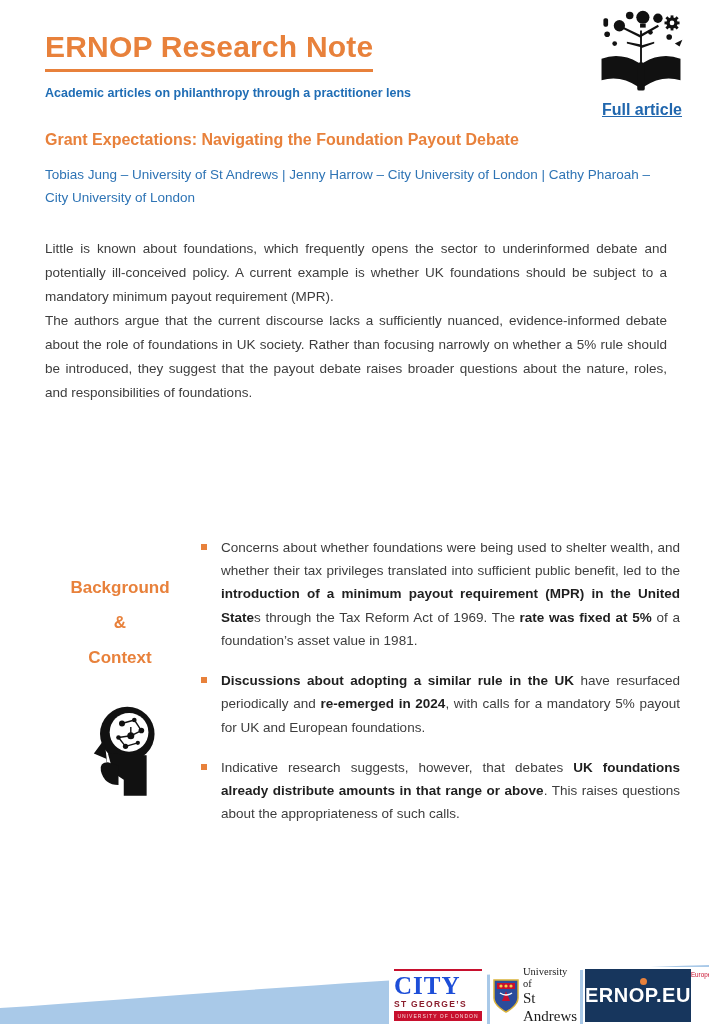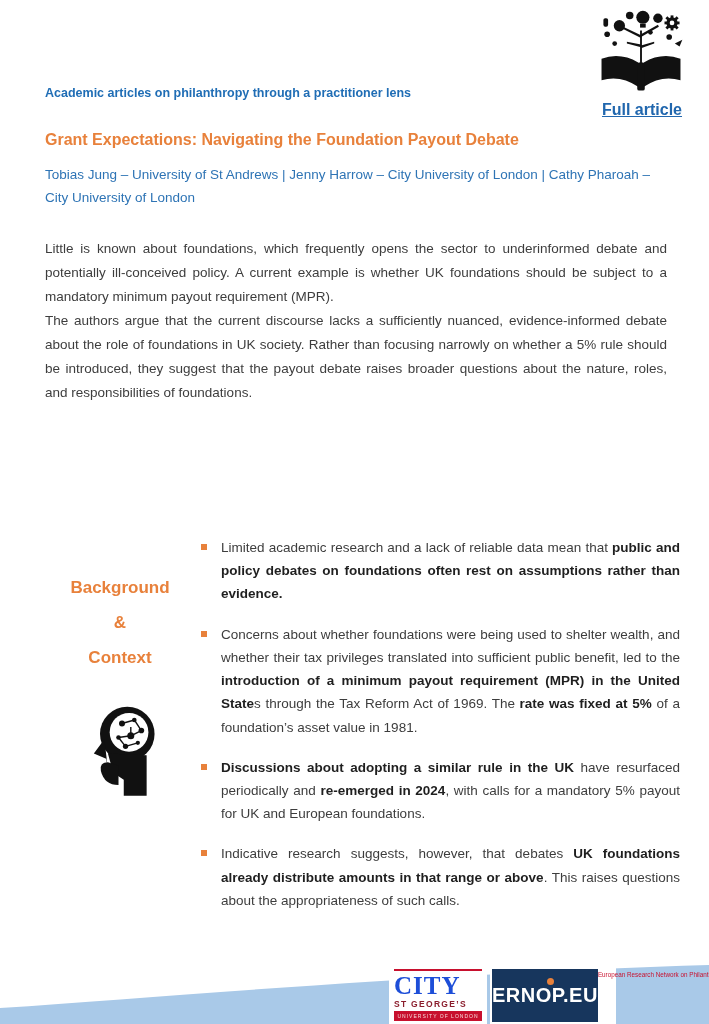--- a/index.html
+++ b/index.html
@@ -93,20 +93,21 @@
   .ernop-accent{position:absolute;right:44px;top:9px;width:7px;height:7px;
     border-radius:50%;background:#E8813B;}
   .ernop-tagline{font-size:6.3px;color:#C8102E;text-align:center;padding:2px 0 1px 0;
     white-space:nowrap;}
 </style>
 </head>
 <body>
 
 <div class="page">
 
+  <div class="main-title">ERNOP Research Note</div>
   <div class="subtitle">Academic articles on philanthropy through a practitioner lens</div>
 
   <div class="book-icon">
     <svg viewBox="0 0 100 100" width="102" height="94">
       <g fill="#111111" stroke="none">
 
         <path d="M8,56 Q28,49 47,60 L47,86 Q28,73 8,79 Z"></path>
         <path d="M92,56 Q72,49 53,60 L53,86 Q72,73 92,79 Z"></path>
         <rect x="46" y="60" width="8" height="30" rx="2"></rect>
 
@@ -184,24 +185,20 @@
         <line x1="46" y1="42" x2="54" y2="52"></line>
         <line x1="54" y1="52" x2="68" y2="48"></line>
         <line x1="60" y1="40" x2="60" y2="30"></line>
       </g>
     </svg>
   </div>
 
   <ul class="bullets">
     <li>
       <span class="bullet-sq"></span>
-      <span class="bullet-text"><span>Limited academic research and a lack of reliable data mean that </span><span class="b">public and policy debates on foundations often rest on assumptions rather than evidence.</span></span>
-    </li>
-    <li>
-      <span class="bullet-sq"></span>
       <span class="bullet-text"><span>Concerns about whether foundations were being used to shelter wealth, and whether their tax privileges translated into sufficient public benefit, led to the </span><span class="b">introduction of a minimum payout requirement (MPR) in the United State</span><span>s through the Tax Reform Act of 1969. The </span><span class="b">rate was fixed at 5%</span><span> of a foundation’s asset value in 1981.</span></span>
     </li>
     <li>
       <span class="bullet-sq"></span>
       <span class="bullet-text"><span class="b">Discussions about adopting a similar rule in the UK</span><span> have resurfaced periodically and </span><span class="b">re-emerged in 2024</span><span>, with calls for a mandatory 5% payout for UK and European foundations.</span></span>
     </li>
     <li>
       <span class="bullet-sq"></span>
       <span class="bullet-text"><span>Indicative research suggests, however, that debates </span><span class="b">UK foundations already distribute amounts in that range or above</span><span>. This raises questions about the appropriateness of such calls.</span></span>
     </li>
@@ -214,20 +211,37 @@
   </div>
 
   <div class="logos">
     <div class="logo-box city-logo">
       <div class="city-topline"></div>
       <div class="city-name">CITY</div>
       <div class="city-sub">ST GEORGE’S</div>
       <div class="city-bar">UNIVERSITY OF LONDON</div>
     </div>
 
+    <div class="logo-box standrews-logo">
+      <span class="sa-crest">
+        <svg viewBox="0 0 26 34" width="26" height="34">
+          <path d="M1,1 h24 v18 c0,8 -12,14 -12,14 c0,0 -12,-6 -12,-14 Z" fill="#2B4C9B" stroke="#d9b23a" stroke-width="1.5"></path>
+          <rect x="4" y="4" width="18" height="6" fill="#C8102E"></rect>
+          <circle cx="8" cy="7" r="1.6" fill="#f2d34e"></circle>
+          <circle cx="13" cy="7" r="1.6" fill="#f2d34e"></circle>
+          <circle cx="18" cy="7" r="1.6" fill="#f2d34e"></circle>
+          <path d="M13,12 l4,10 l-8,0 Z" fill="#C8102E"></path>
+          <path d="M7,14 q6,4 12,0" stroke="#ffffff" stroke-width="1.5" fill="none"></path>
+        </svg>
+      </span>
+      <span class="sa-text">
+        <div class="sa-line1">University of</div>
+        <div class="sa-line2">St Andrews</div>
+      </span>
+    </div>
 
     <div class="logo-box ernop-logo">
       <div class="ernop-block">
         <span class="ernop-text">ERNOP.EU</span>
         <span class="ernop-accent"></span>
       </div>
       <div class="ernop-tagline">European Research Network on Philanthropy</div>
     </div>
   </div>
 

